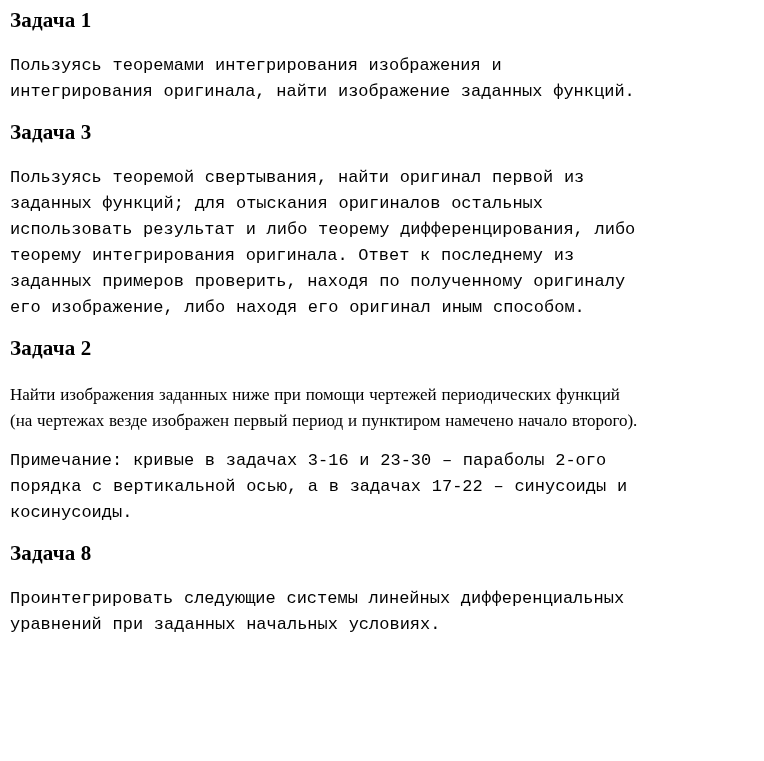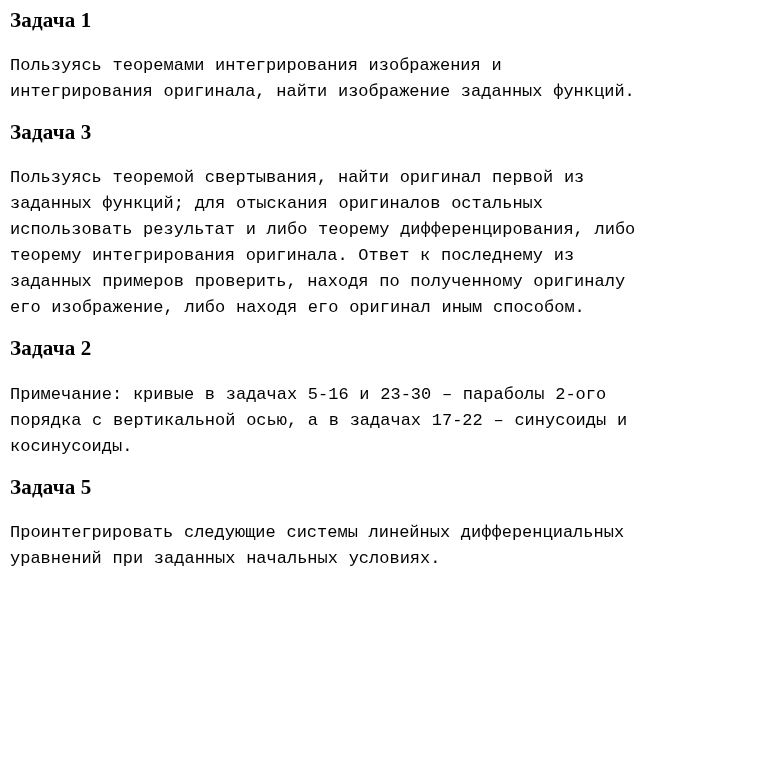--- a/index.html
+++ b/index.html
@@ -52,24 +52,25 @@
   </div>
 
   <div class="section">
     <h2 class="section-heading">Задача 3</h2>
     <p class="section-paragraph">Пользуясь теоремой свертывания, найти оригинал первой из заданных функций; для отыскания оригиналов остальных использовать результат и либо теорему дифференцирования, либо теорему интегрирования оригинала. Ответ к последнему из заданных примеров проверить, находя по полученному оригиналу его изображение, либо находя его оригинал иным способом.</p>
   </div>
 
 
   <div class="section">
     <h2 class="section-heading">Задача 2</h2>
-    <p class="section-paragraph">Примечание: кривые в задачах 5-16 и 23-30 – параболы 2-ого порядка с вертикальной осью, а в задачах 17-22 – синусоиды и косинусоиды.</p>
+    <p class="section-paragraph">Найти изображения заданных ниже при помощи чертежей периодических функций (на чертежах везде изображен первый период и пунктиром намечено начало второго).</p>
+    <p class="section-paragraph">Примечание: кривые в задачах 3-16 и 23-30 – параболы 2-ого порядка с вертикальной осью, а в задачах 17-22 – синусоиды и косинусоиды.</p>
   </div>
 
   <div class="section">
-    <h2 class="section-heading">Задача 5</h2>
+    <h2 class="section-heading">Задача 8</h2>
   </div>
 
   <div class="section">
     <p class="section-paragraph">Проинтегрировать следующие системы линейных дифференциальных уравнений при заданных начальных условиях.</p>
   </div>
 
 </div>
 
 </body></html>

